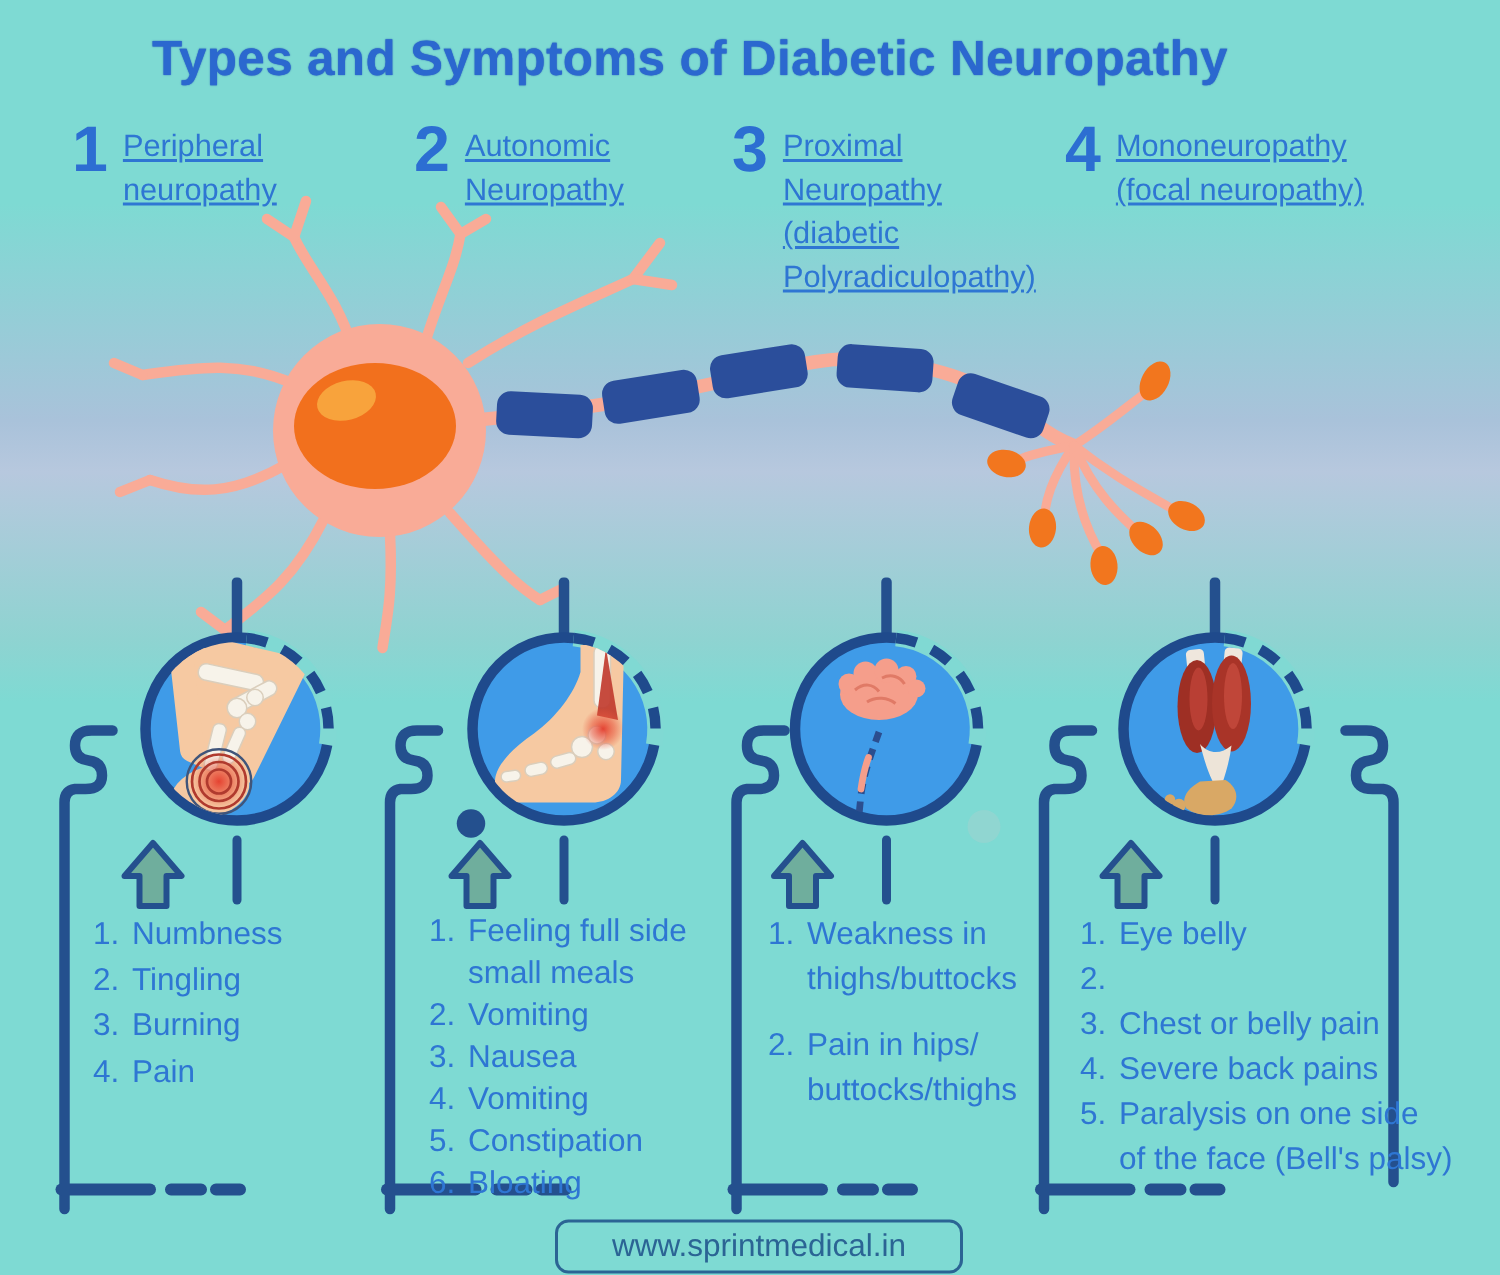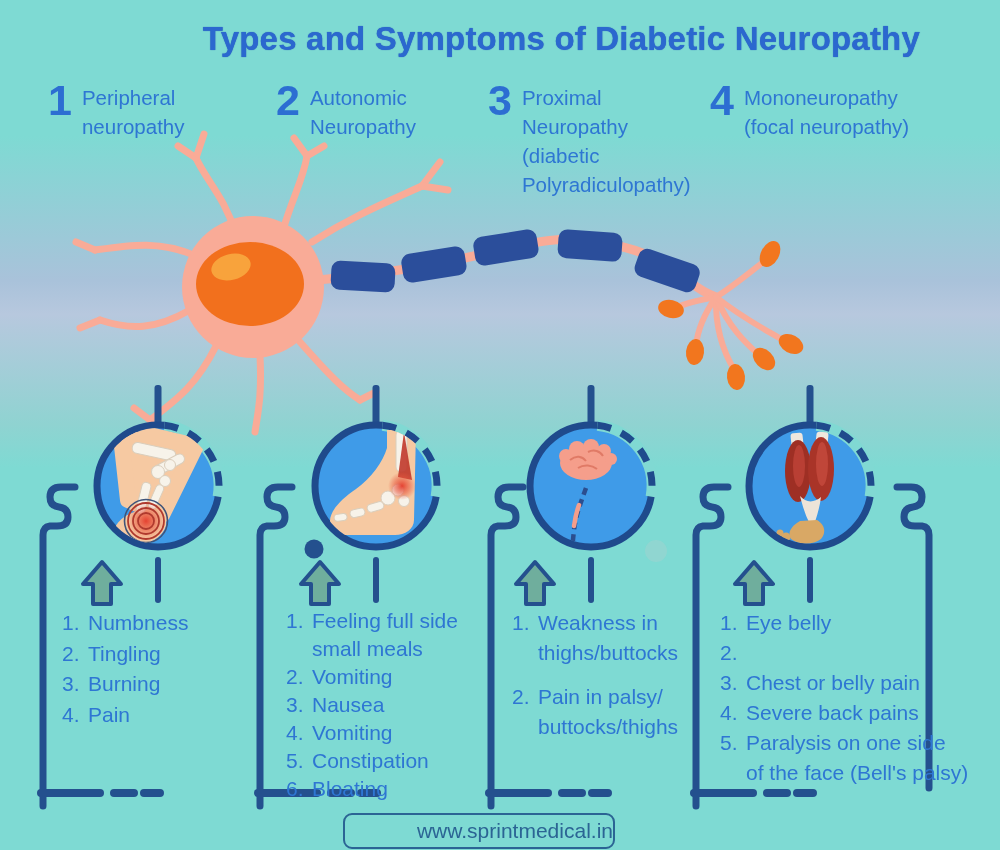--- a/index.html
+++ b/index.html
@@ -2,41 +2,41 @@
 <html><head>
 <meta charset="utf-8">
 <style>
   html,body{margin:0;padding:0;}
   body{width:1000px;height:850px;font-family:"Liberation Sans",sans-serif;}
   .stage{
     position:relative;width:1000px;height:850px;overflow:hidden;
     background:linear-gradient(180deg,#7EDAD3 0%,#7EDAD3 16%,#A9C2DA 33%,#B7C8DE 37%,#8FD3D1 50%,#7EDAD3 55%,#7EDAD3 100%);
   }
   .title{
-    position:absolute;left:0;top:20px;width:920px;text-align:right;
+    position:absolute;left:0;top:20px;width:920px;text-align:center;
     font-size:33px;font-weight:800;color:#2B68CF;letter-spacing:.2px;
     text-shadow:0 0 1px #2557b5;
   }
   .type{position:absolute;top:80px;display:flex;align-items:flex-start;}
   .type-number{font-size:43px;font-weight:700;color:#2C6ED2;line-height:40px;margin-right:10px;}
-  .type-label{font-size:20.5px;color:#2E76D3;line-height:29px;white-space:pre-line;padding-top:3px;}
+  .type-label{font-size:20.5px;color:#2E76D3;line-height:29px;white-space:pre-line;padding-top:3px;text-decoration:underline;}
   .t1{left:48px;} .t2{left:276px;} .t3{left:488px;} .t4{left:710px;}
   .svg-layer{position:absolute;left:0;top:0;}
   .symptoms{position:absolute;list-style:none;margin:0;padding:0;color:#2E76D3;font-size:21px;}
   .symptoms li{display:flex;align-items:flex-start;}
   .symptoms .num{width:26px;flex:0 0 26px;}
   .symptoms .txt{white-space:pre-line;}
   .list1{left:62px;top:608px;}  .list1 li{line-height:30.5px;}
   .list2{left:286px;top:607px;} .list2 li{line-height:28px;}
   .list3{left:512px;top:608px;} .list3 li{line-height:30px;} .list3 li + li{margin-top:14px;}
   .list4{left:720px;top:608px;} .list4 li{line-height:30px;}
   .footer-badge{
-    position:absolute;left:343px;top:813px;width:268px;height:32px;
+    position:absolute;left:370px;top:813px;width:268px;height:32px;
     border:2.5px solid #2B6494;border-radius:9px;
-    display:flex;align-items:center;justify-content:flex-end;
+    display:flex;align-items:center;justify-content:center;
     font-size:21px;color:#2B6494;
   }
 </style>
 </head>
 <body>
 
 <div class="stage">
 
   <div class="title">Types and Symptoms of Diabetic Neuropathy</div>
 
@@ -310,21 +310,21 @@
   </ul>
 
   <ul class="symptoms list3">
     <li>
         <span class="num">1.</span>
         <span class="txt">Weakness in
 thighs/buttocks</span>
       </li>
     <li>
         <span class="num">2.</span>
-        <span class="txt">Pain in palsy/
+        <span class="txt">Pain in hips/
 buttocks/thighs</span>
       </li>
   </ul>
 
   <ul class="symptoms list4">
     <li>
         <span class="num">1.</span>
         <span class="txt">Eye belly</span>
       </li>
     <li>

